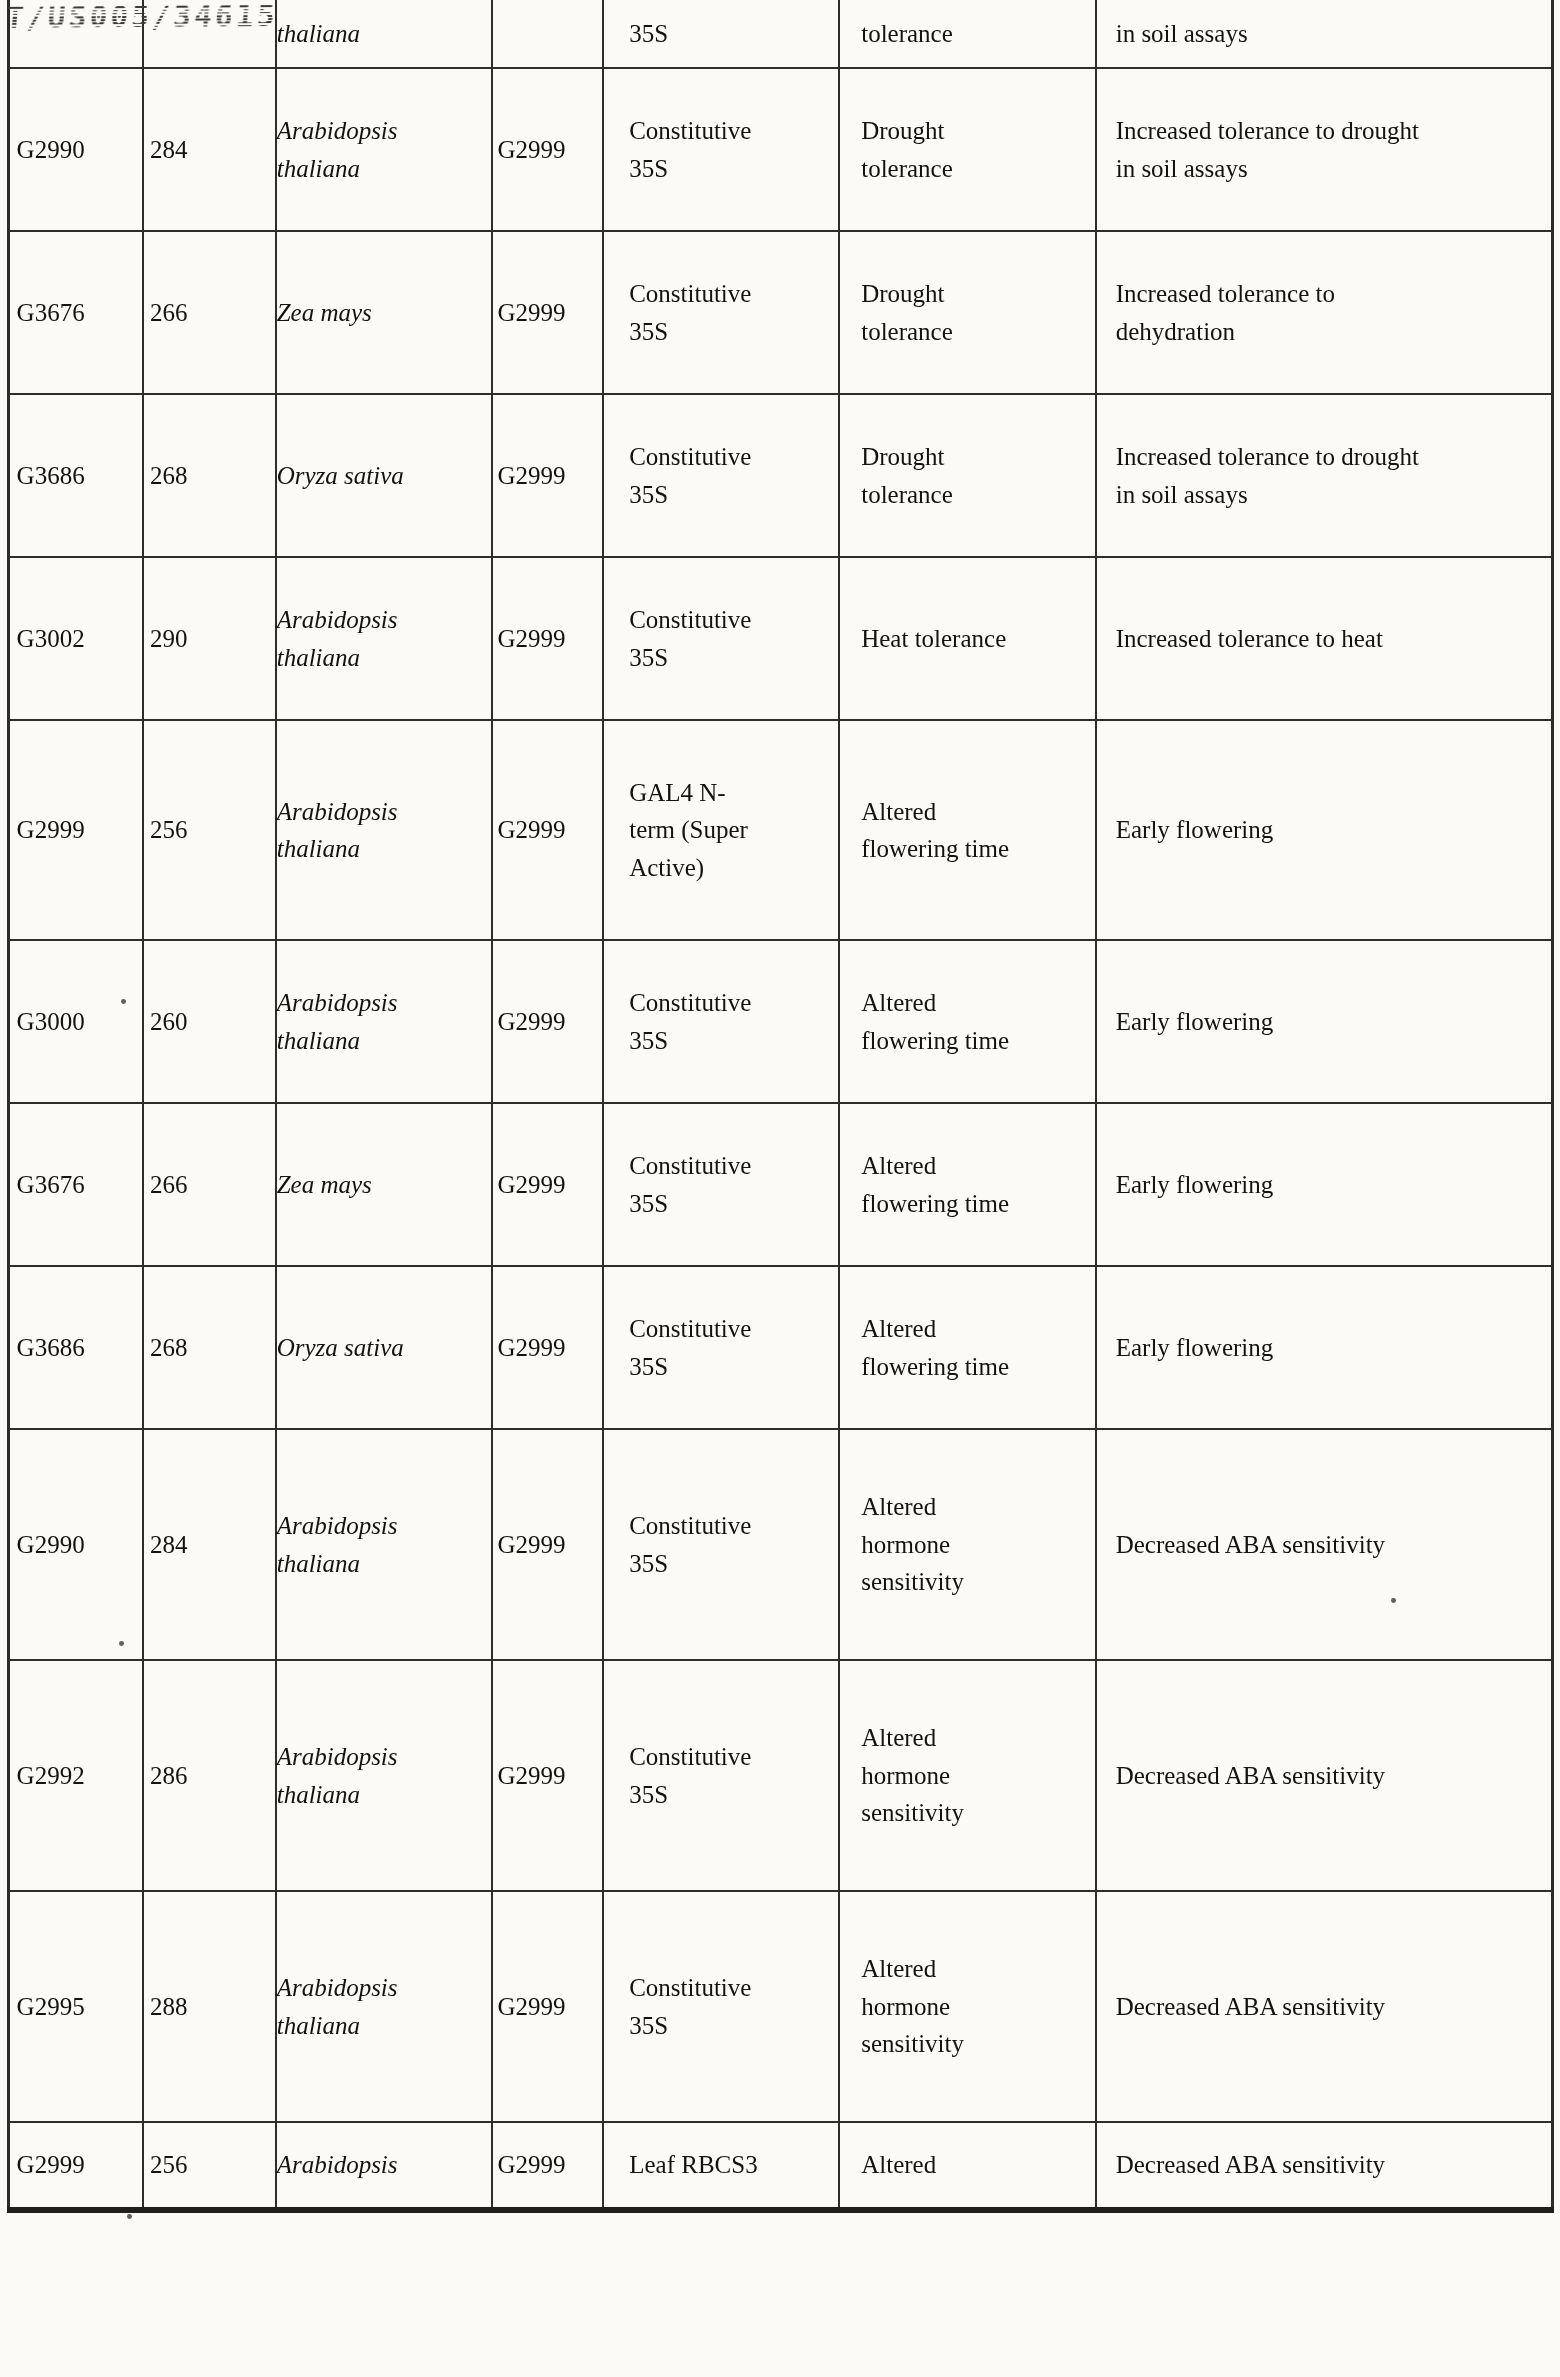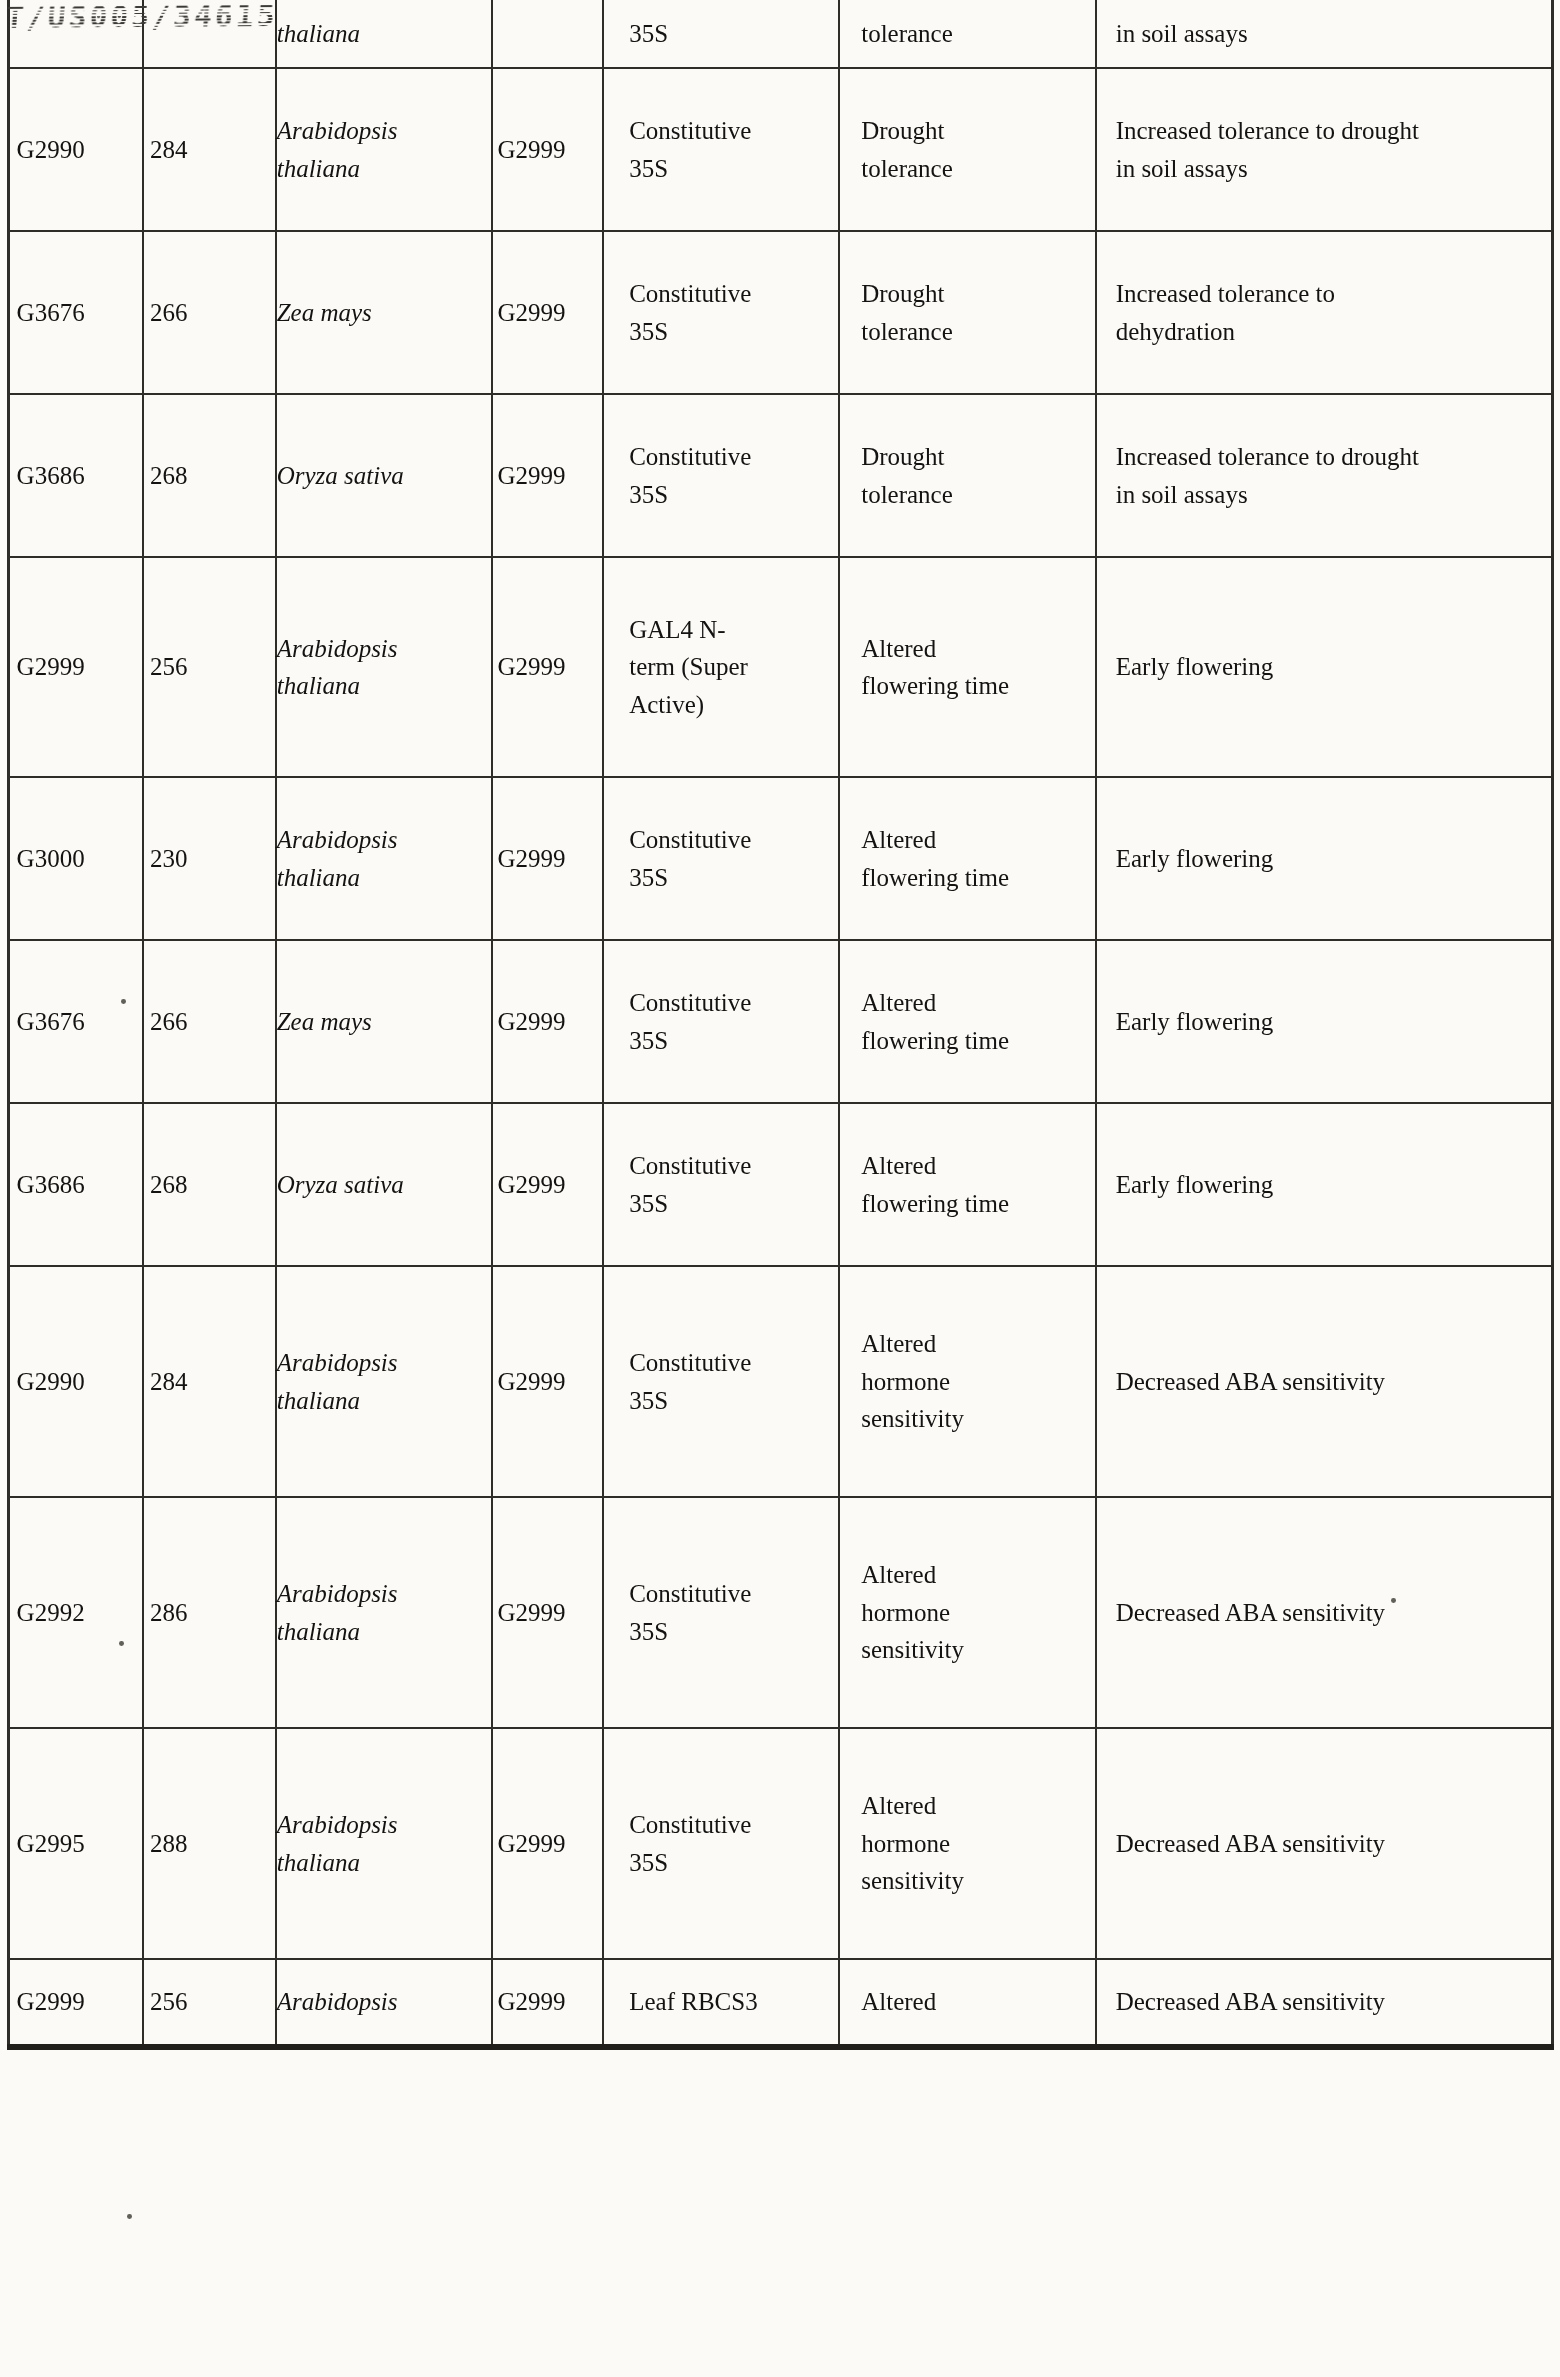--- a/index.html
+++ b/index.html
@@ -135,36 +135,47 @@
       <td class="c1">268</td>
       <td class="c2 species">Oryza sativa</td>
       <td class="c3">G2999</td>
       <td class="c4">Constitutive
 35S</td>
       <td class="c5">Drought
 tolerance</td>
       <td class="c6">Increased tolerance to drought
 in soil assays</td>
     </tr>
+        <tr class="row-std">
+      <td class="c0">G3002</td>
+      <td class="c1">290</td>
+      <td class="c2 species">Arabidopsis
+thaliana</td>
+      <td class="c3">G2999</td>
+      <td class="c4">Constitutive
+35S</td>
+      <td class="c5">Heat tolerance</td>
+      <td class="c6">Increased tolerance to heat</td>
+    </tr>
         <tr class="row-tall">
       <td class="c0">G2999</td>
       <td class="c1">256</td>
       <td class="c2 species">Arabidopsis
 thaliana</td>
       <td class="c3">G2999</td>
       <td class="c4">GAL4 N-
 term (Super
 Active)</td>
       <td class="c5">Altered
 flowering time</td>
       <td class="c6">Early flowering</td>
     </tr>
         <tr class="row-std">
       <td class="c0">G3000</td>
-      <td class="c1">230</td>
+      <td class="c1">260</td>
       <td class="c2 species">Arabidopsis
 thaliana</td>
       <td class="c3">G2999</td>
       <td class="c4">Constitutive
 35S</td>
       <td class="c5">Altered
 flowering time</td>
       <td class="c6">Early flowering</td>
     </tr>
         <tr class="row-std">

